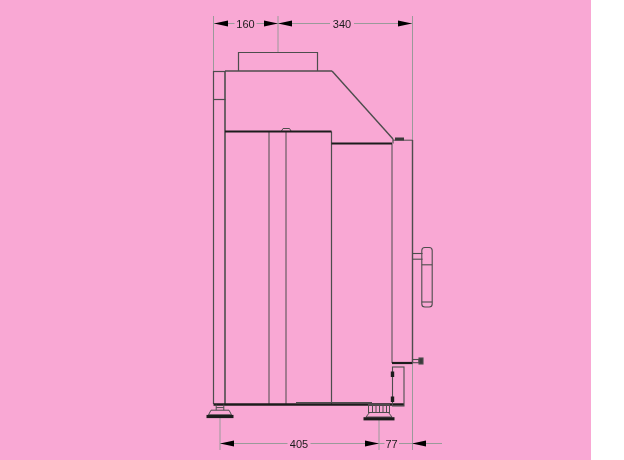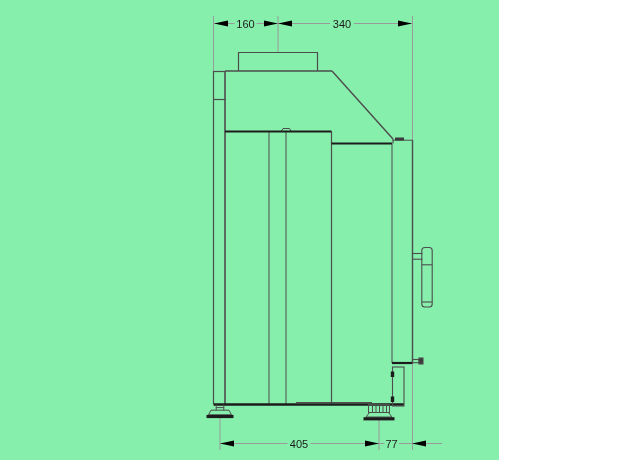--- a/index.html
+++ b/index.html
@@ -1,16 +1,16 @@
 <!DOCTYPE html>
 <html><head>
 <meta charset="utf-8">
 <style>
   html,body{margin:0;padding:0;background:#ffffff;}
-  .stage{width:499px;height:460px;position:relative;background:#86efac;overflow:hidden;}
+  .stage{width:591px;height:460px;position:relative;background:#f9a8d4;overflow:hidden;}
   svg{display:block;}
   text.dim{font-family:"Liberation Sans","DejaVu Sans",sans-serif;font-size:11px;fill:#1c1c1c;}
 </style>
 </head>
 <body>
 
 <div class="stage">
 <svg width="624" height="460" viewBox="0 0 624 460">
 
   <g fill="none" stroke-width="1" stroke="#9a9a9a">

